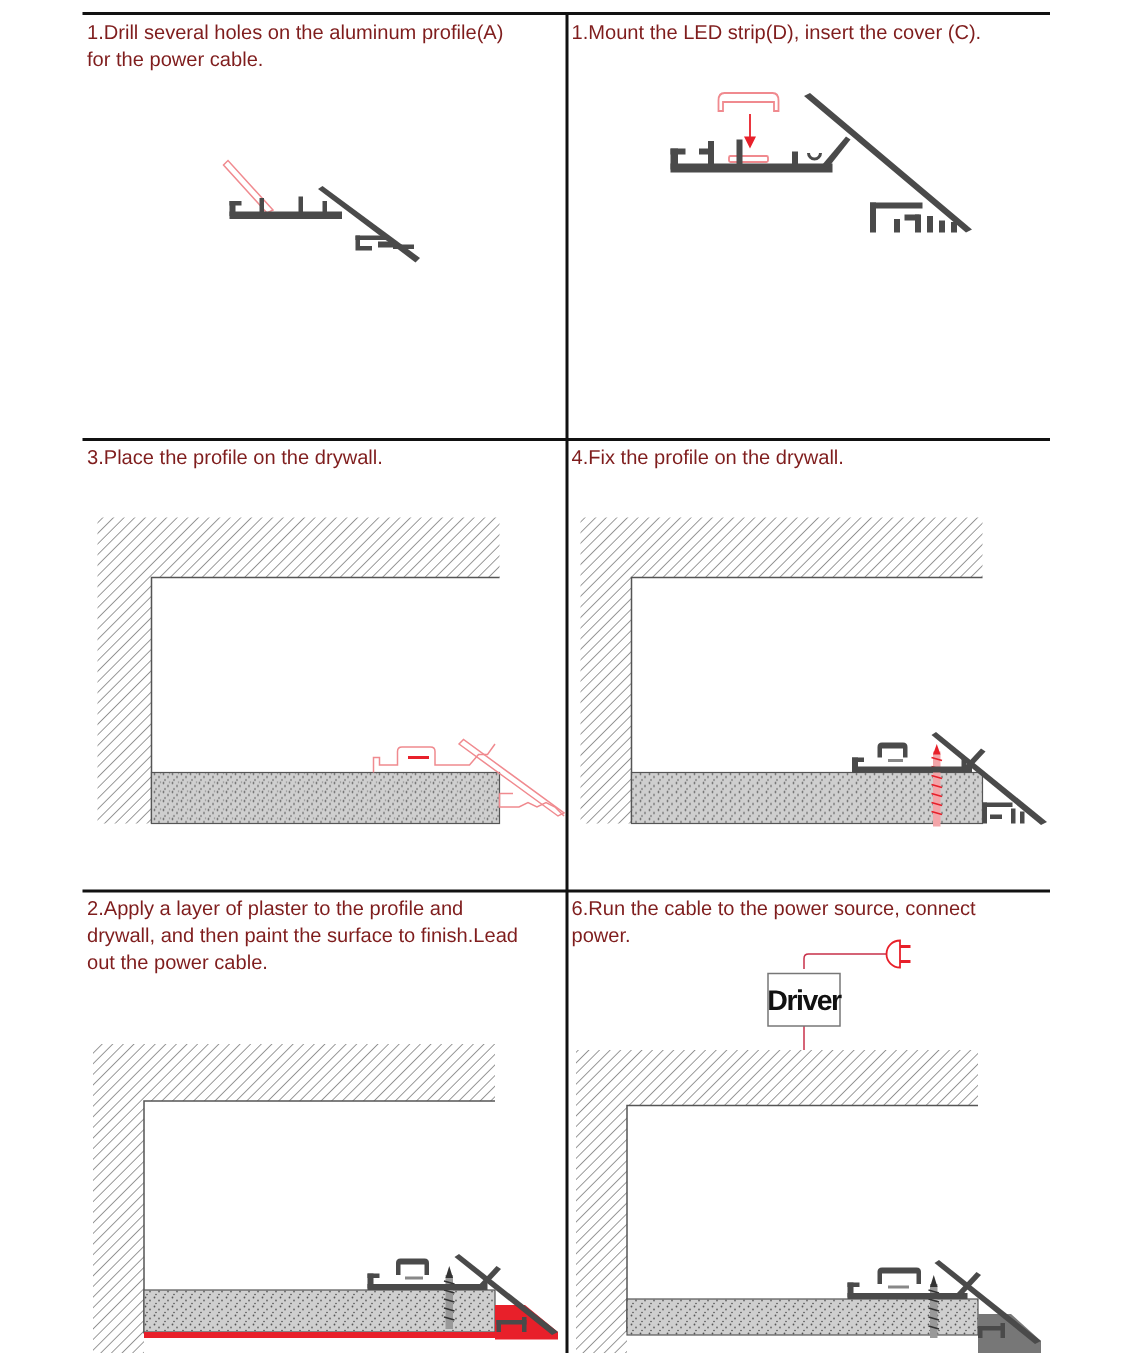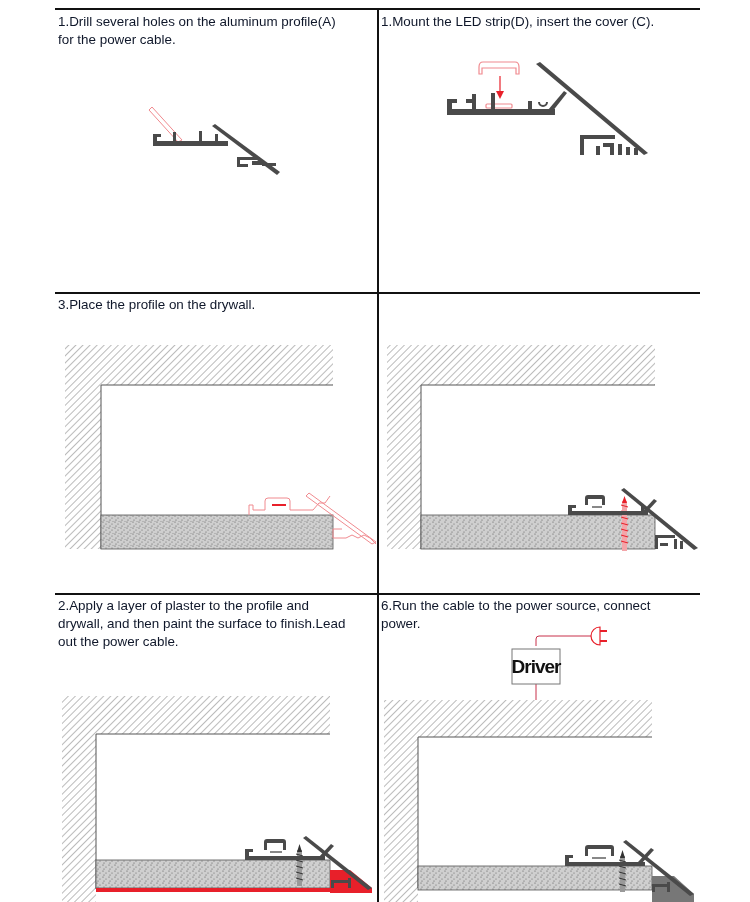--- a/index.html
+++ b/index.html
@@ -1,21 +1,21 @@
 <!DOCTYPE html>
 <html><head>
 <meta charset="utf-8">
 <style>
   html, body { margin: 0; padding: 0; background: #ffffff; }
   body { width: 750px; height: 902px; position: relative; overflow: hidden;
          font-family: "Liberation Sans", sans-serif; color: #111; }
   .hline { position: absolute; height: 2px; background: #111; }
   .vline { position: absolute; width: 2px; background: #111; }
   .cell { position: absolute; }
-  .caption { position: absolute; font-size: 13.4px; line-height: 18px; color: #0f172a; white-space: pre-line; }
+  .caption { position: absolute; font-size: 13.4px; line-height: 18px; color: #7f1d1d; white-space: pre-line; }
   svg { position: absolute; left: 0; top: 0; overflow: visible; }
   .driver-label { font-family: "Liberation Sans", sans-serif; font-weight: bold; font-size: 19px; letter-spacing: -1px; }
 </style>
 </head>
 <body>
 
 <div class="hline" style="left:55px; top:8px; width:645px;"></div>
 <div class="hline" style="left:55px; top:292px; width:645px;"></div>
 <div class="hline" style="left:55px; top:593px; width:645px;"></div>
 <div class="vline" style="left:377px; top:8px; height:894px;"></div>
@@ -106,20 +106,21 @@
     <g stroke="#f08a8f" stroke-width="1" fill="none">
       <path d="M249,222 L249,212 L253,212 L253,217 L265,217 L265,208 Q265,205 268,205 L287,205 Q290,205 290,208 L290,217 L313,217 L319,210 L325,210 L330,203"></path>
       <rect x="272" y="211" width="14" height="2" fill="#e8202a" stroke="none"></rect>
       <polygon points="306,203 309,200 376,249 372,251"></polygon>
       <path d="M333,236 L342,236 M333,236 L333,245 L346,245 L352,242 L358,245 L364,242 L370,245 L376,251"></path>
     </g>
   </svg>
 </div>
 
 <div class="cell" style="left:378px;top:293px;width:372px;height:301px;">
+  <div class="caption" style="left:3px; top:3px;">4.Fix the profile on the drywall.</div>
   <svg width="372" height="301">
     <defs>
       <pattern id="hatch4" width="5" height="5" patternUnits="userSpaceOnUse" patternTransform="rotate(45)">
         <line x1="0" y1="0" x2="0" y2="5" stroke="#777" stroke-width="1"></line>
       </pattern>
       <pattern id="speckle4" width="6" height="6" patternUnits="userSpaceOnUse">
         <rect width="6" height="6" fill="#cfcfcf"></rect>
         <circle cx="1" cy="1" r="0.6" fill="#555"></circle>
         <circle cx="4" cy="3" r="0.6" fill="#666"></circle>
         <circle cx="2" cy="5" r="0.5" fill="#444"></circle>

